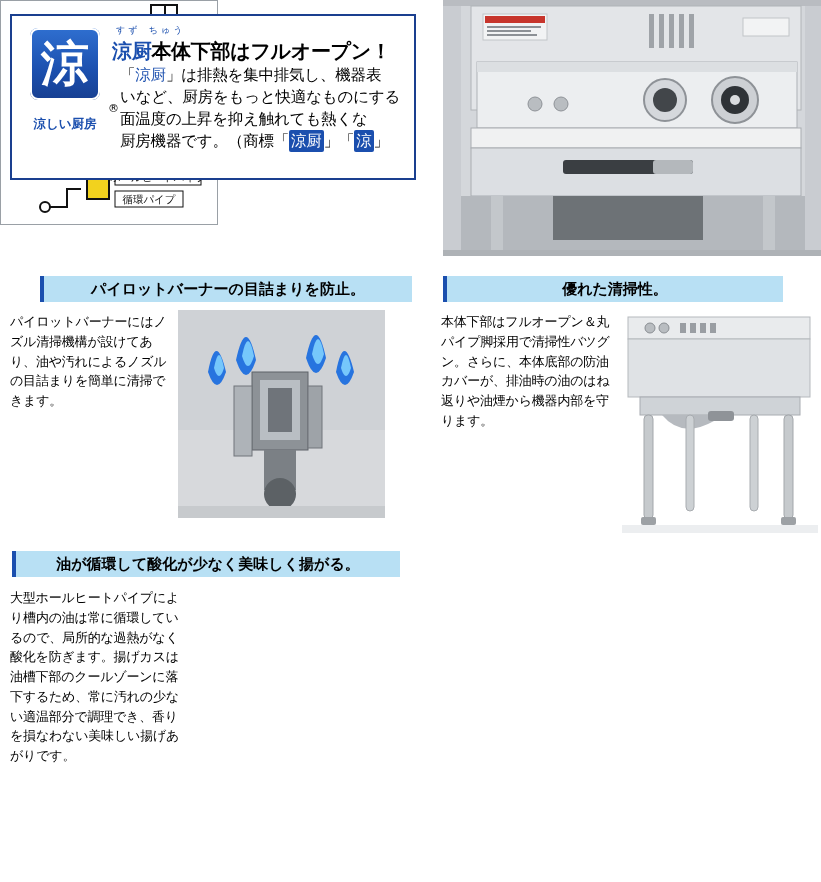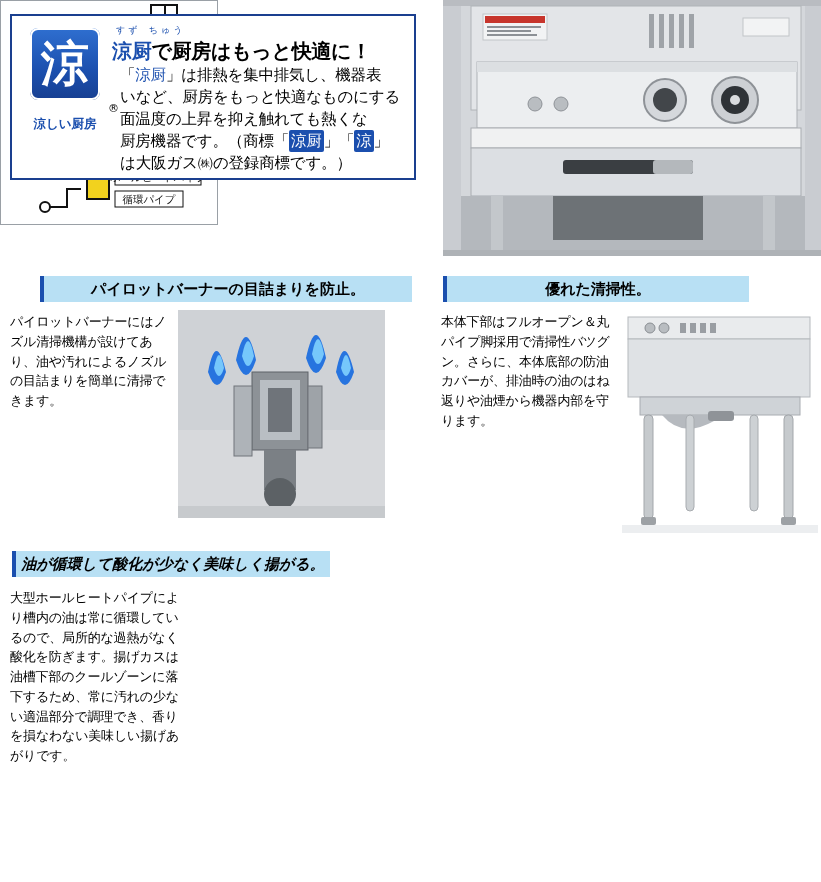--- a/index.html
+++ b/index.html
@@ -126,22 +126,22 @@
     display: flex;
     align-items: center;
     justify-content: center;
     font-family: "DejaVu Sans", sans-serif;
     font-weight: bold;
     font-size: 15px;
     color: #000;
     letter-spacing: 0px;
   }
   #bar-pilot  { left: 12px;  top: 276px; width: 372px; height: 26px; margin-left: 28px; }
-  #bar-clean  { left: 443px; top: 276px; width: 306px; height: 26px; }
-  #bar-oil    { left: 12px;  top: 551px; width: 318px; height: 26px; font-style: italic; }
+  #bar-clean  { left: 443px; top: 276px; width: 340px; height: 26px; }
+  #bar-oil    { left: 12px;  top: 551px; width: 388px; height: 26px; }
 
   
   .body-text {
     position: absolute;
     font-family: "DejaVu Sans", sans-serif;
     font-size: 13px;
     line-height: 1.52;
     color: #000;
     letter-spacing: -0.2px;
   }
@@ -166,35 +166,34 @@
   <div id="promo-logo">
     <div class="logo-sq">
       <span>涼</span>
     </div>
     <div class="logo-caption">涼しい厨房</div>
   </div>
 
   <div id="ruby-suzu">すず ちゅう</div>
 
   <div id="promo-heading">
-    <span class="blue">涼厨</span><span>で厨房はもっと快適に！</span>
+    <span class="blue">涼厨</span><span>本体下部はフルオープン！</span>
   </div>
 
   <div id="reg-mark">®</div>
 
   <div id="promo-body">
     <div>
       <span>「<span class="blue">涼厨</span>」は排熱を集中排気し、機器表</span>
     </div>
     <div>いなど、厨房をもっと快適なものにする</div>
     <div>面温度の上昇を抑え触れても熱くな</div>
     <div>
       <span>厨房機器です。（商標「<span class="chip">涼厨</span>」「<span class="chip">涼</span>」</span>
     </div>
-    <div>は大阪ガス㈱の登録商標です。）</div>
   </div>
 </div>
 
 <div class="photo" id="photo-unit">
   <svg width="378" height="256" viewBox="0 0 378 256">
     <rect x="0" y="0" width="378" height="256" fill="#c9ccd1"></rect>
     <rect x="0" y="0" width="378" height="6" fill="#b9bcc1"></rect>
 
     <rect x="18" y="6" width="344" height="210" fill="#d4d7db"></rect>
 

